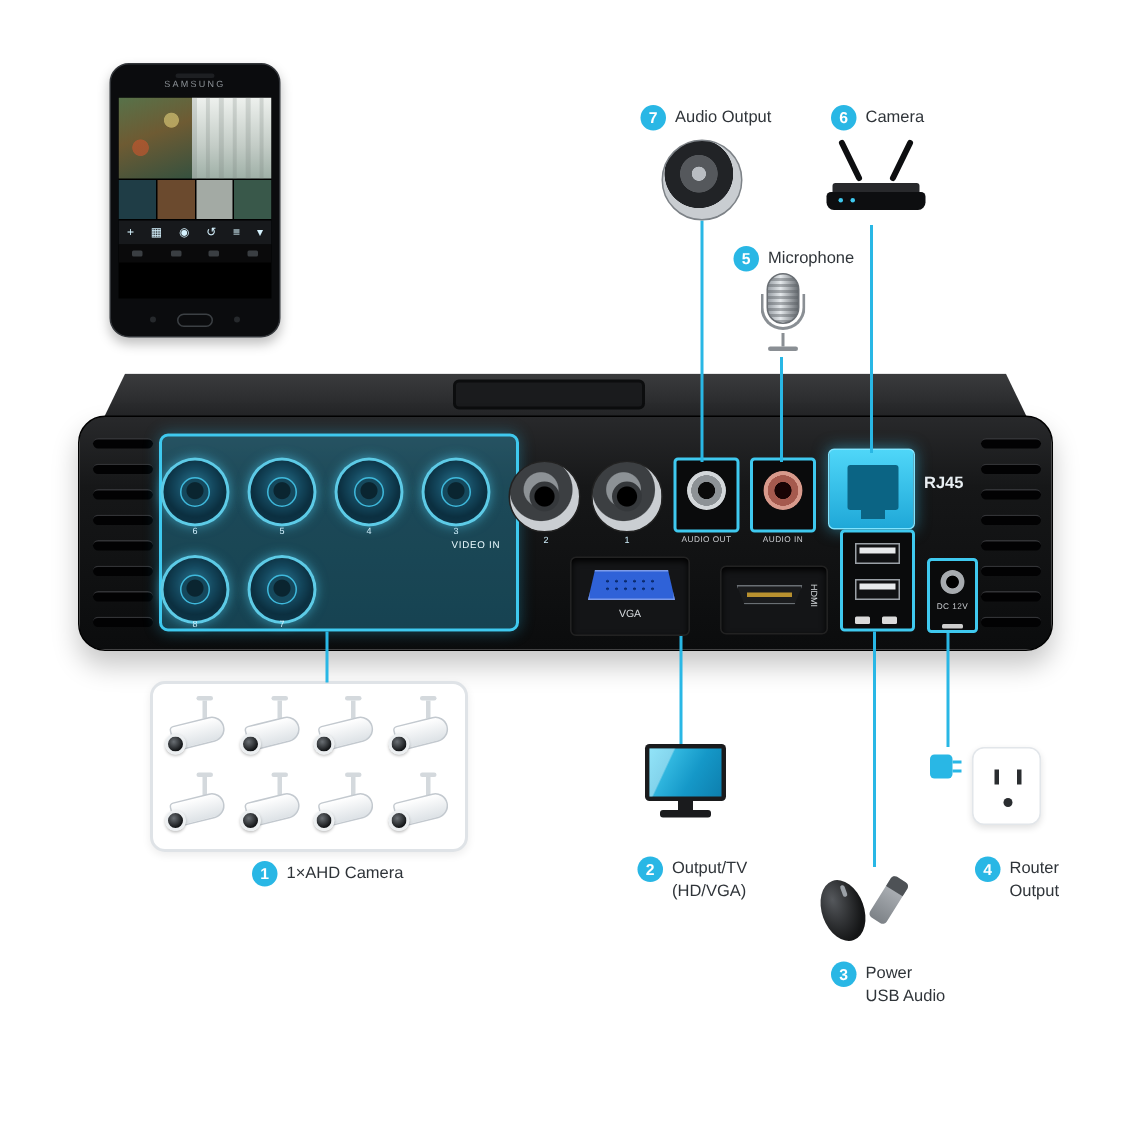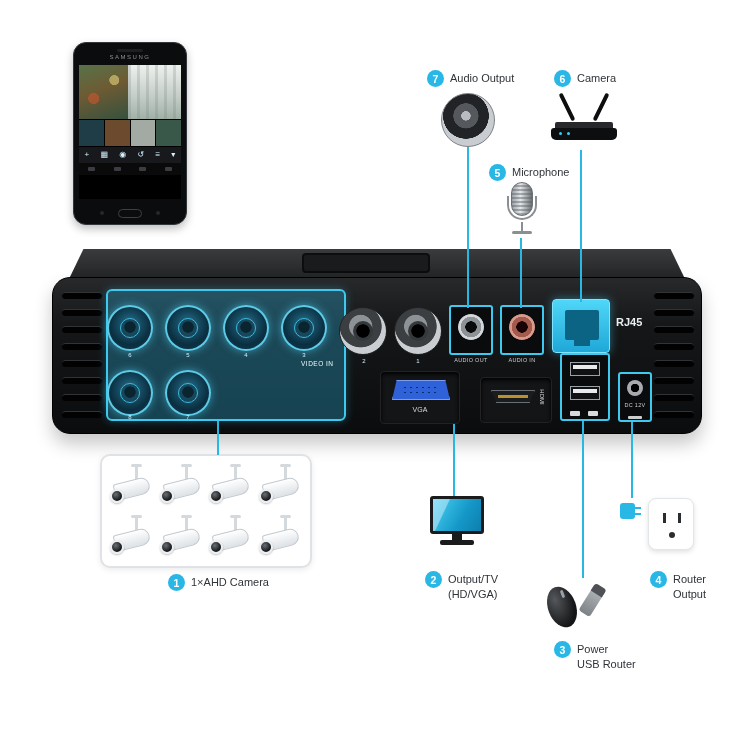--- a/index.html
+++ b/index.html
@@ -360,21 +360,21 @@
 
 <div class="mouse-wrap">
   <div class="mouse-body"></div>
   <div class="mouse-scroll"></div>
   <div class="usb-stick"></div>
 </div>
 <div class="callout" style="left:554px;top:641px">
   <span class="badge">3</span>
   <span class="clabel">
     <span style="display:block">Power</span>
-    <span style="display:block">USB Router</span>
+    <span style="display:block">USB Audio</span>
   </span>
 </div>
 
 <div class="plug">
   <div class="plug-body"></div>
   <div class="plug-prong" style="top:11px"></div>
   <div class="plug-prong" style="top:17px"></div>
 </div>
 <div class="socket">
   <div class="socket-slot" style="left:14px"></div>

